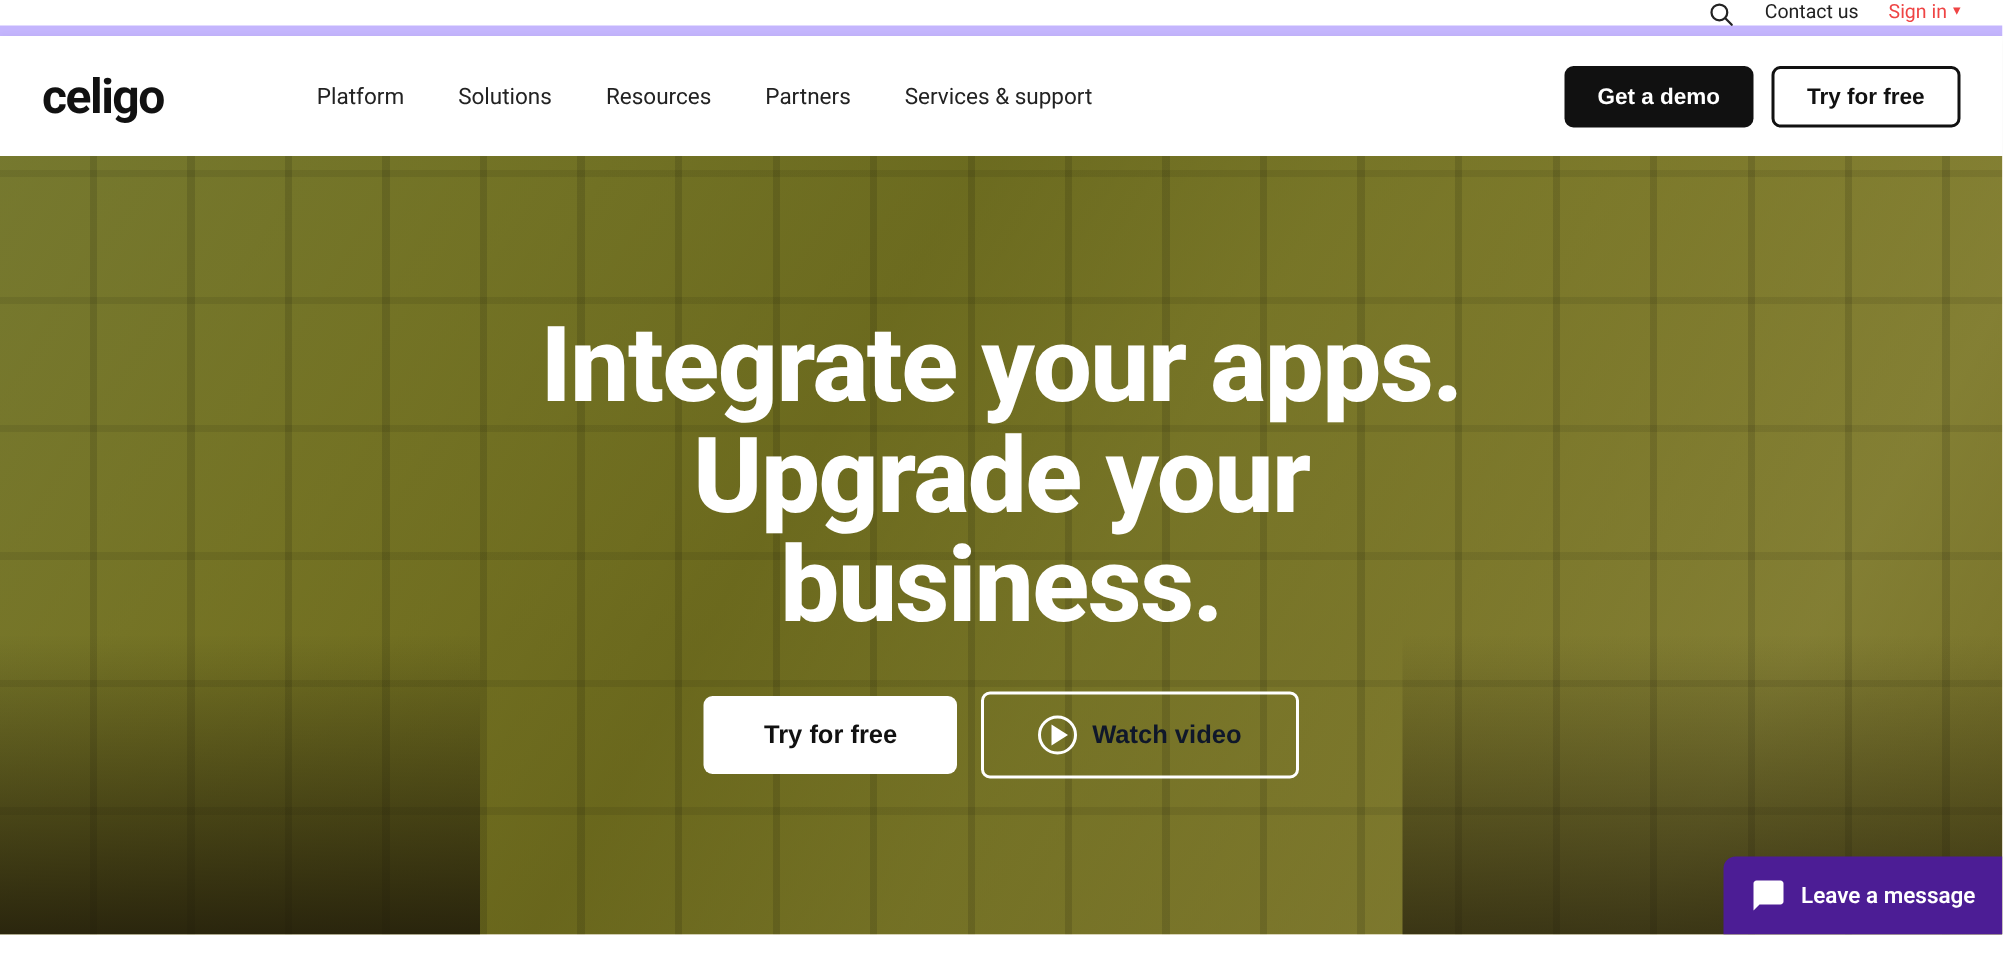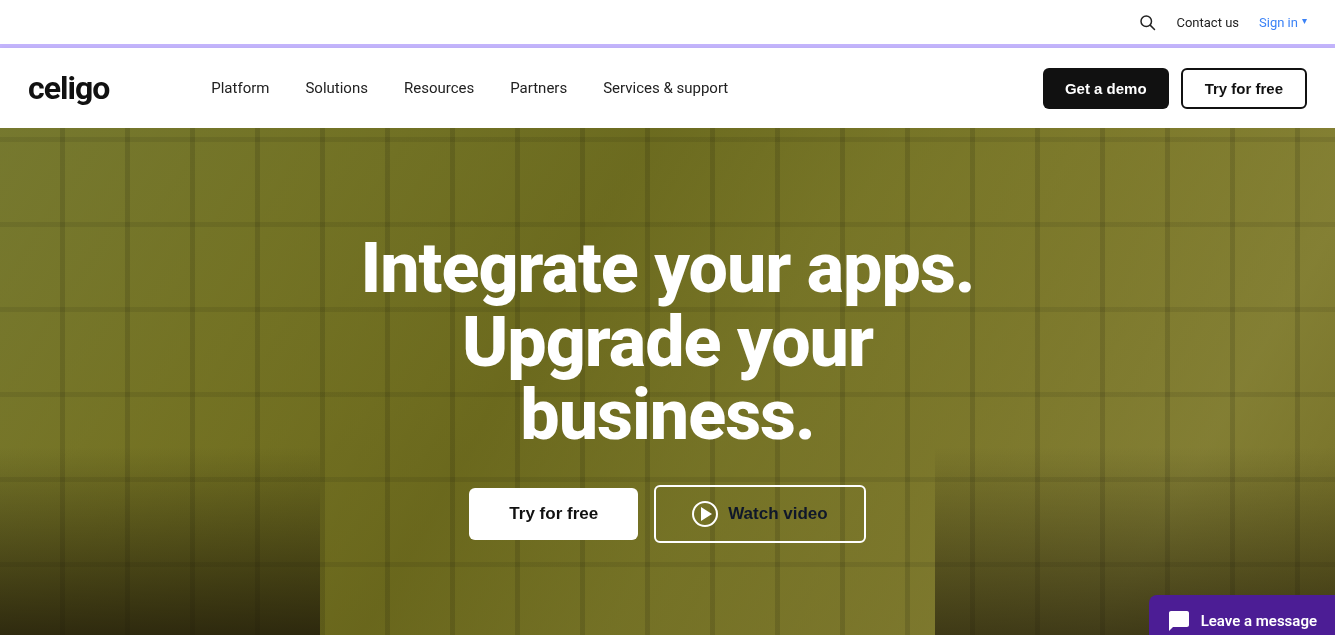--- a/index.html
+++ b/index.html
@@ -7,49 +7,49 @@
     body {
       font-family: -apple-system, BlinkMacSystemFont, 'Segoe UI', Roboto, Helvetica, Arial, sans-serif;
       width: 1335px;
       height: 635px;
       overflow: hidden;
       background: #fff;
     }
 
     
     .top-bar {
-      height: 48px;
+      height: 24px;
       background: #fff;
       display: flex;
       align-items: center;
       justify-content: flex-end;
       padding: 0 28px;
       gap: 20px;
-      border-bottom: 4px solid #c4b5fd;
+      border-bottom: 7px solid #c4b5fd;
     }
     .top-bar-link {
       font-size: 13px;
       color: #222;
       cursor: pointer;
       text-decoration: none;
     }
 
     .search-icon-wrap {
       display: flex;
       align-items: center;
       cursor: pointer;
       color: #222;
     }
     .search-icon-wrap svg { width: 18px; height: 18px; }
 
     .sign-in-wrap {
       display: flex;
       gap: 4px;
       font-size: 13px;
-      color: #3b82f6;
+      color: #ef4444;
       cursor: pointer;
     }
     .sign-in-wrap .chevron { font-size: 10px; }
 
     
     .navbar {
       height: 80px;
       background: #fff;
       display: flex;
       align-items: center;

